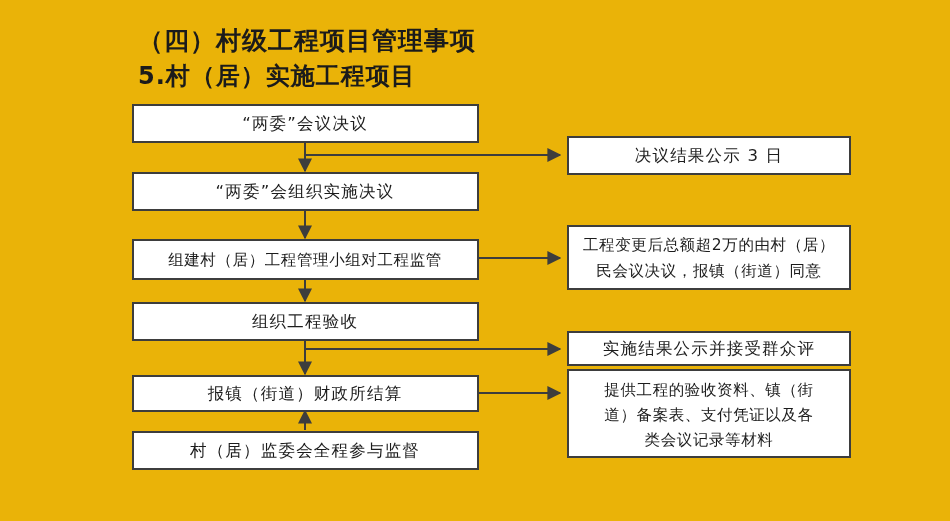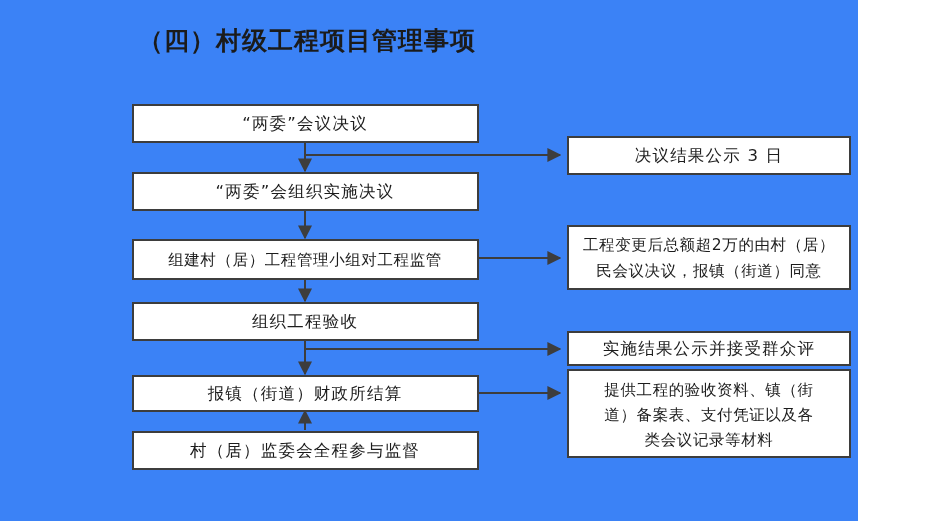--- a/index.html
+++ b/index.html
@@ -2,23 +2,23 @@
 <html><head>
 <meta charset="utf-8">
 <style>
   html, body {
     margin: 0;
     padding: 0;
     background: #ffffff;
   }
   #page {
     position: relative;
-    width: 858px;
+    width: 950px;
     height: 521px;
-    background: #3b82f6;
+    background: #eab308;
     overflow: hidden;
     font-family: "DejaVu Sans", "Liberation Sans", sans-serif;
   }
   .heading {
     position: absolute;
     left: 138px;
     color: #1b1b1b;
     font-weight: 600;
     white-space: nowrap;
     letter-spacing: 1px;
@@ -60,20 +60,21 @@
     stroke-width: 2;
     fill: none;
   }
 </style>
 </head>
 <body>
 
 <div id="page">
 
   <div class="heading" id="heading-1">（四）村级工程项目管理事项</div>
+  <div class="heading" id="heading-2">5.村（居）实施工程项目</div>
 
   <svg class="flow" viewBox="0 0 950 521">
     <defs>
       <marker id="arrow" viewBox="0 0 10 10" refX="9" refY="5" markerWidth="7" markerHeight="7" orient="auto-start-reverse">
         <path d="M 0 0 L 10 5 L 0 10 z" fill="#3d3d3d"></path>
       </marker>
     </defs>
 
     <g>
       <path class="connector" d="M 305 142 L 305 171" marker-end="url(#arrow)"></path>

